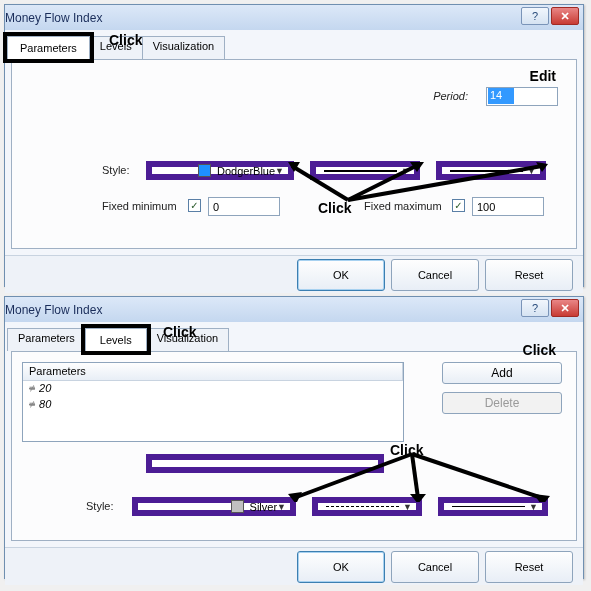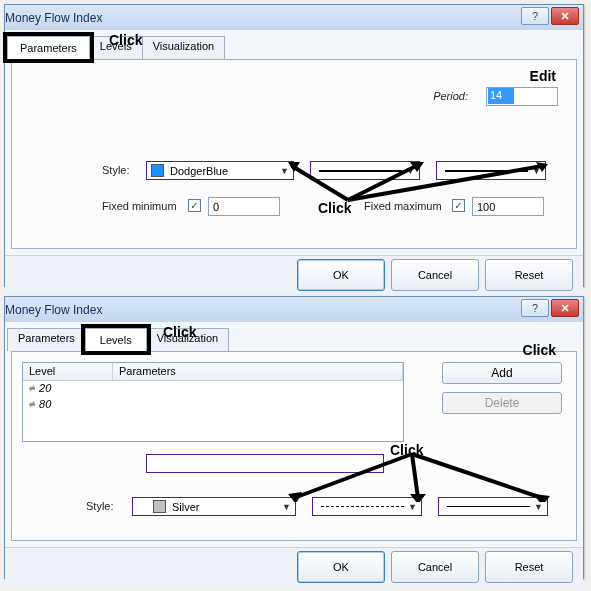--- a/index.html
+++ b/index.html
@@ -13,21 +13,21 @@
   .tab { padding: 3px 10px; font-size: 11px; background: #eef2f8; border: 1px solid #9fb0c4; border-bottom: none; margin-right: -1px; cursor: pointer; }
   .tab.active { background: #fff; position: relative; z-index: 2; }
   .highlight { outline: 4px solid #000; }
   .content { margin: 0 6px 6px 6px; border: 1px solid #9fb0c4; background: #fcfcfd; height: 190px; position: relative; }
   .bbar { height: 38px; background: #eef2f8; border-top: 1px solid #c8d3e0; display: flex; justify-content: flex-end; align-items: center; gap: 6px; padding-right: 10px; }
   .btn { min-width: 88px; height: 32px; font-size: 11px; border: 1px solid #8ea4bc; border-radius: 3px; background: linear-gradient(#fefefe,#e8eef6); cursor: pointer; }
   .btn.default { border: 1px solid #3c7fb1; box-shadow: 0 0 0 1px #a7d1f0 inset; }
   .lbl { font-size: 11px; color: #222; }
   .input { height: 19px; border: 1px solid #8ea4bc; background: #fff; font-size: 11px; padding: 1px 4px; }
   .check { width: 13px; height: 13px; border: 1px solid #5a7fa6; background: #fff; display: inline-flex; align-items: center; justify-content: center; font-size: 10px; color: #2a5a2a; cursor: pointer; }
-  .dd { height: 19px; border: 1px solid #4c1d95; background: #fff; display: flex; align-items: center; justify-content: space-between; padding: 0 4px; font-size: 11px; cursor: pointer; }
+  .dd { height: 19px; border: 6px solid #4c1d95; background: #fff; display: flex; align-items: center; justify-content: flex-end; padding: 0 4px; font-size: 11px; cursor: pointer; }
   .dd .arrow { font-size: 9px; color: #333; }
   .swatch { width: 13px; height: 13px; border: 1px solid #555; display: inline-block; margin-right: 6px; }
   .line-solid { flex: 1; height: 0; border-top: 2px solid #000; margin: 0 4px; }
   .line-thin { flex: 1; height: 0; border-top: 1px solid #000; margin: 0 4px; }
   .line-dashed { flex: 1; height: 0; border-top: 1px dashed #000; margin: 0 4px; }
   .anno { position: absolute; font-size: 14px; font-weight: bold; color: #000; pointer-events: none; }
   .pointer { position: absolute; pointer-events: none; }
   
   .tbl { position: absolute; left: 10px; top: 10px; width: 382px; height: 80px; border: 1px solid #8ea4bc; background: #fff; font-size: 11px; }
   .thead { display: flex; height: 18px; background: linear-gradient(#fefefe,#e8eef6); border-bottom: 1px solid #c8d3e0; }
@@ -113,21 +113,20 @@
   </div>
   <div class="anno" style="left:158px; top:27px;">Click</div>
   <div class="tabs">
     <div class="tab">Parameters</div>
     <div class="tab active highlight" style="padding:5px 14px;">Levels</div>
     <div class="tab">Visualization</div>
   </div>
   <div class="content">
     <div class="tbl">
       <div class="thead">
-        <div class="th" style="width:90px;">Level</div>
         <div class="th" style="flex:1;">Parameters</div>
       </div>
       <div class="trow">
         <div class="td" style="width:90px;"><span class="levicon">≠</span><span>20</span></div>
         <div class="td"></div>
       </div>
       <div class="trow">
         <div class="td" style="width:90px;"><span class="levicon">≠</span><span>80</span></div>
         <div class="td"></div>
       </div>

